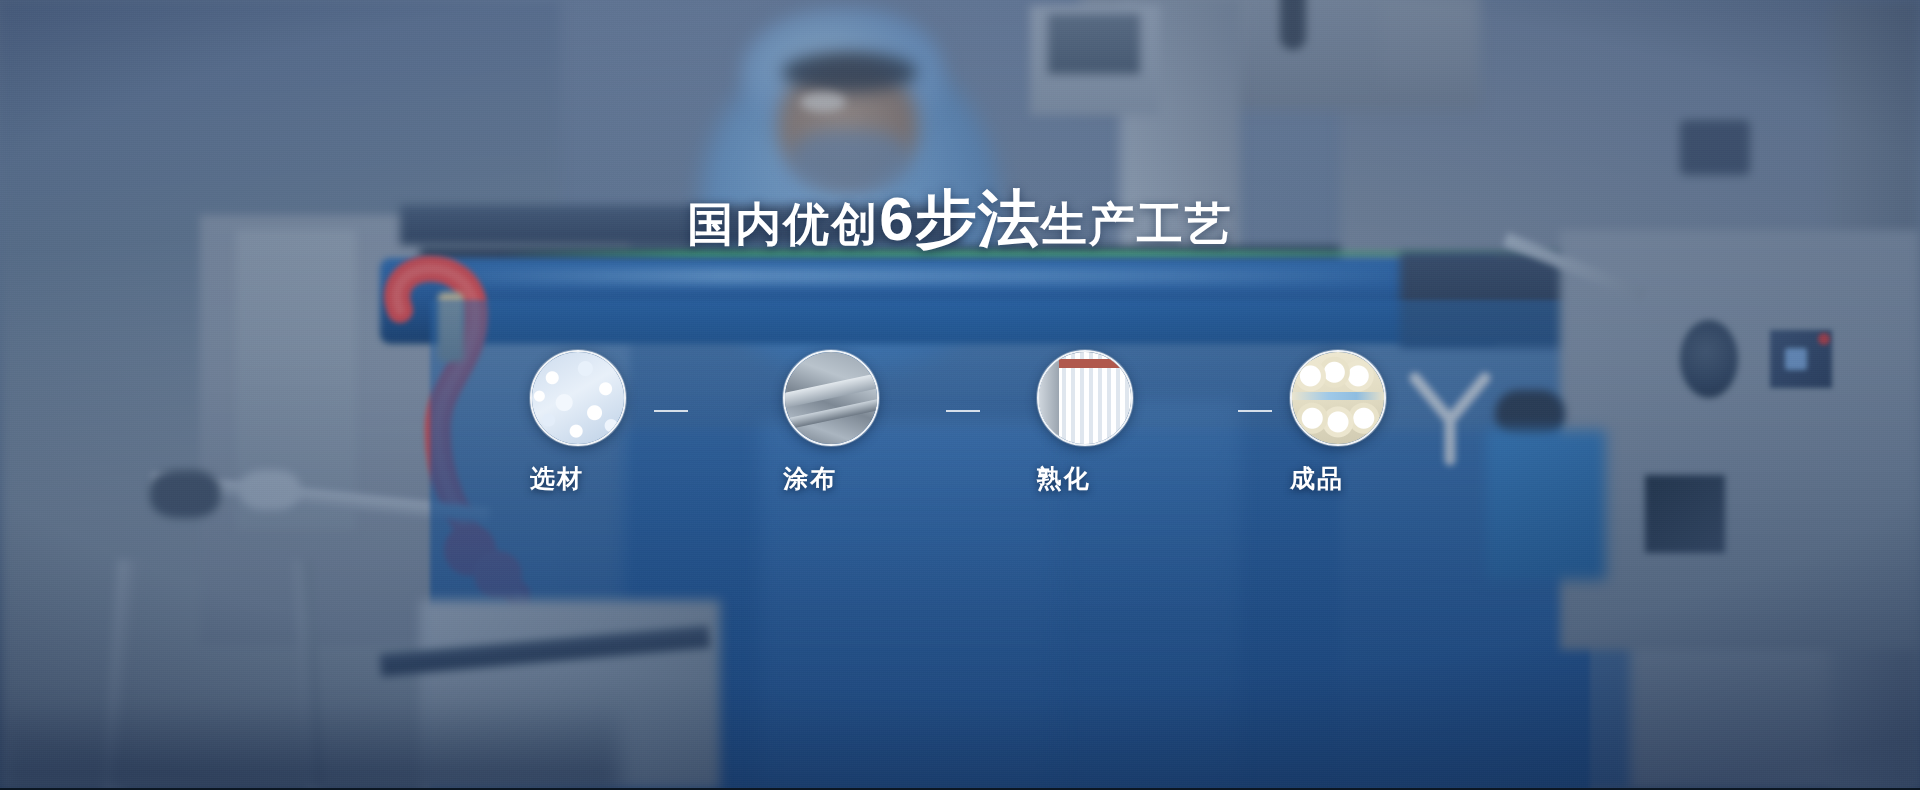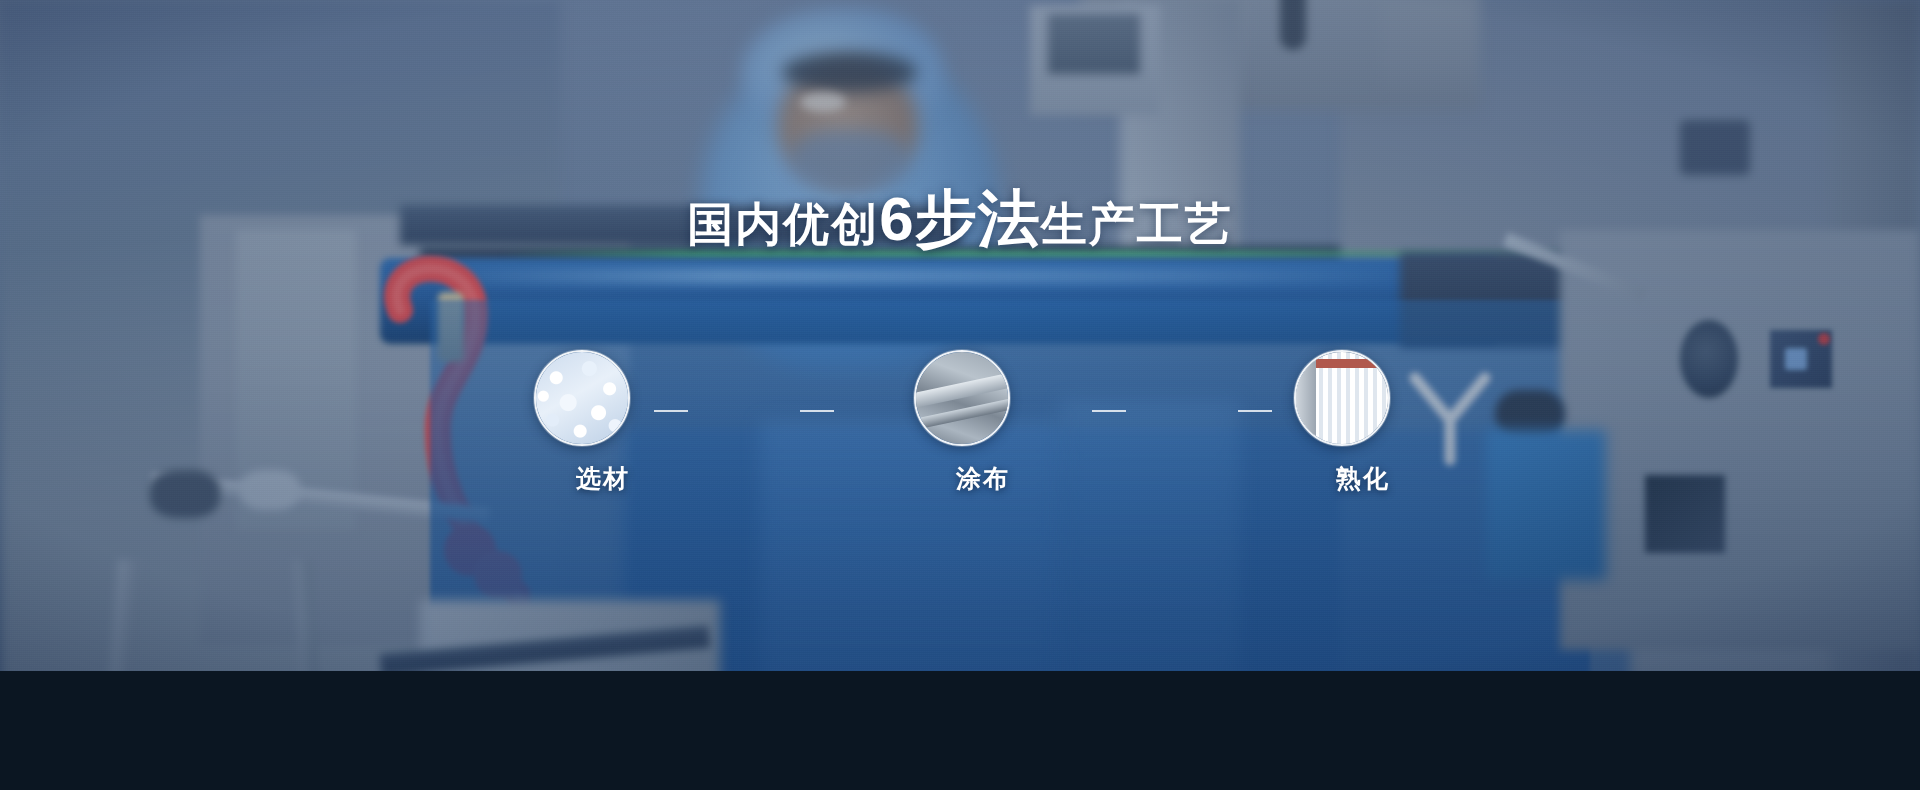--- a/index.html
+++ b/index.html
@@ -1,18 +1,18 @@
 <!DOCTYPE html>
 <html><head>
 <meta charset="utf-8">
 <style>
   html,body{margin:0;padding:0;background:#0b1622;}
   *{box-sizing:border-box;}
   .banner{
-    position:relative;width:1920px;height:671px;overflow:hidden;
+    position:relative;width:1920px;height:788px;overflow:hidden;
     font-family:"Liberation Sans","DejaVu Sans",sans-serif;
     background:#6d80a0;
   }
   .layer{position:absolute;}
 
   
   .bg-wall{
     left:0;top:0;width:1920px;height:790px;
     background:
       linear-gradient(180deg,#7d8faa 0%,#73869f 22%,#6c7f98 40%,#5f7390 60%,#4e6582 80%,#3f5672 100%);
@@ -296,21 +296,21 @@
     position:absolute;left:0;top:274px;width:1920px;text-align:center;
     color:#ffffff;font-size:30px;font-weight:bold;letter-spacing:1px;
     text-shadow:0 2px 8px rgba(10,30,60,.6);white-space:nowrap;
   }
 
   .steps{
     position:absolute;left:530px;top:362px;width:860px;height:120px;
     display:flex;align-items:center;justify-content:space-between;
   }
   .step{
-    position:relative;width:100px;display:flex;flex-direction:column;align-items:flex-end;
+    position:relative;width:100px;display:flex;flex-direction:column;align-items:flex-start;
   }
   .step-circle{
     width:96px;height:96px;border-radius:50%;
     border:2px solid rgba(255,255,255,.92);
     box-shadow:0 0 0 1px rgba(255,255,255,.25), 0 3px 12px rgba(10,30,60,.45);
     overflow:hidden;position:relative;
   }
   .step-label{
     margin-top:16px;color:#fff;font-size:25px;font-weight:bold;letter-spacing:2px;
     text-shadow:0 2px 7px rgba(10,30,60,.7);white-space:nowrap;
@@ -514,16 +514,22 @@
       </div>
 
       <div class="step">
         <div class="step-circle">
           <div class="art art-cure"></div>
         </div>
         <div class="step-label">熟化</div>
       </div>
 
 
+      <div class="step">
+        <div class="step-circle">
+          <div class="art art-rolls"></div>
+        </div>
+        <div class="step-label">成品</div>
+      </div>
 
     </div>
   </div>
 </div>
 
 </body></html>

